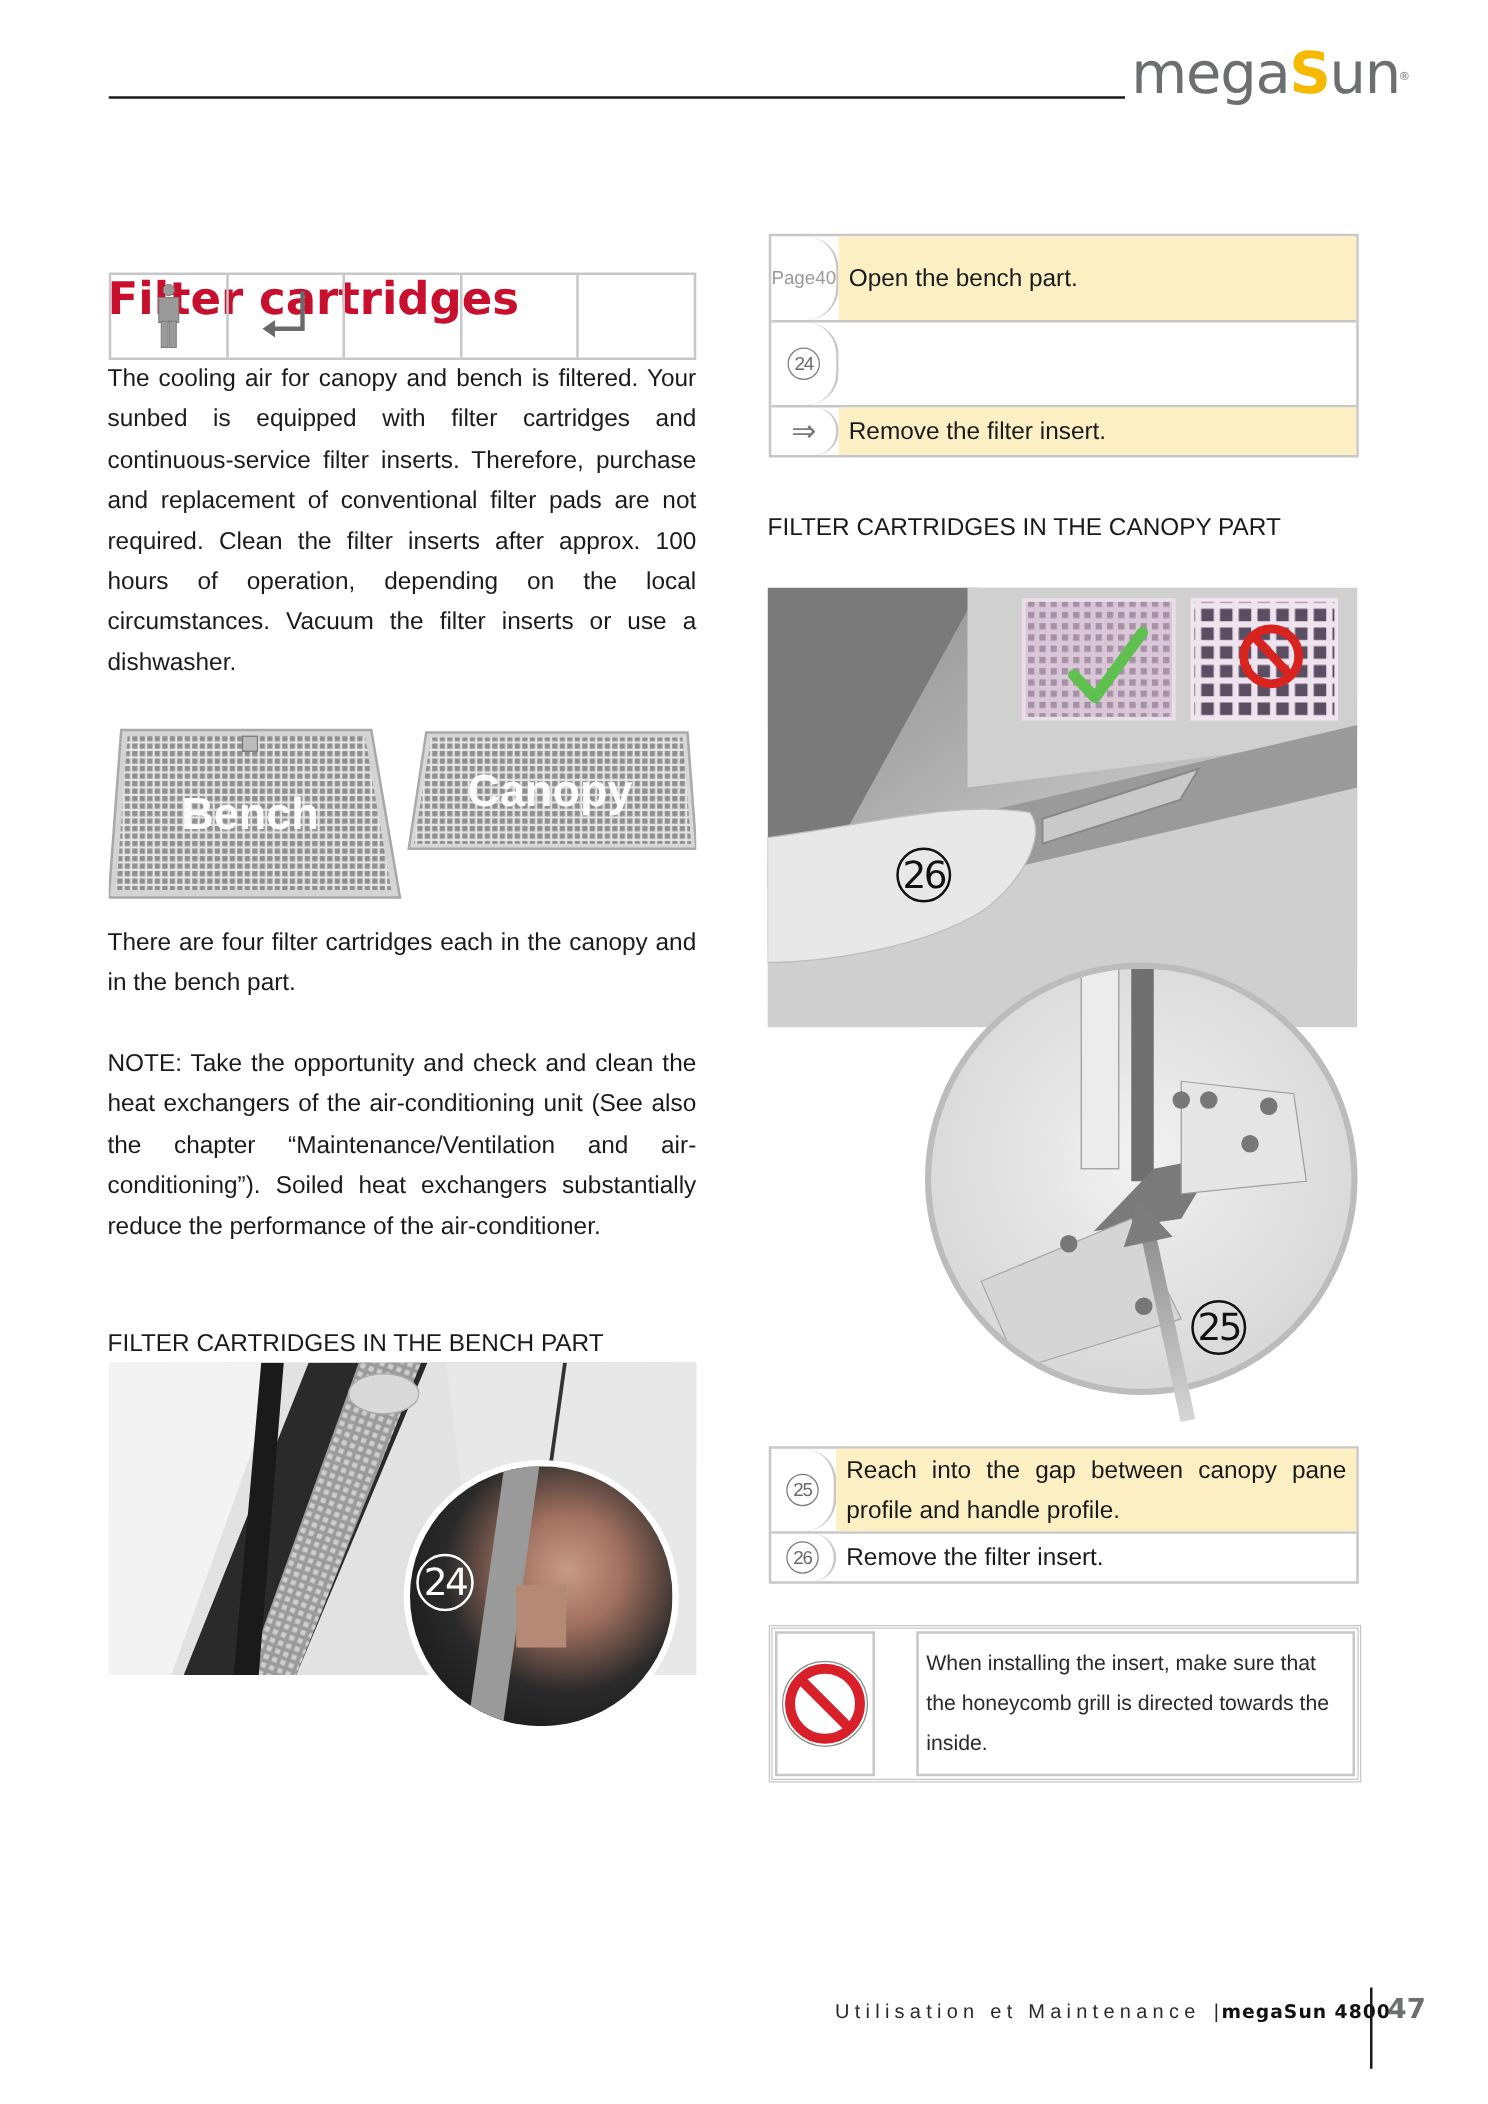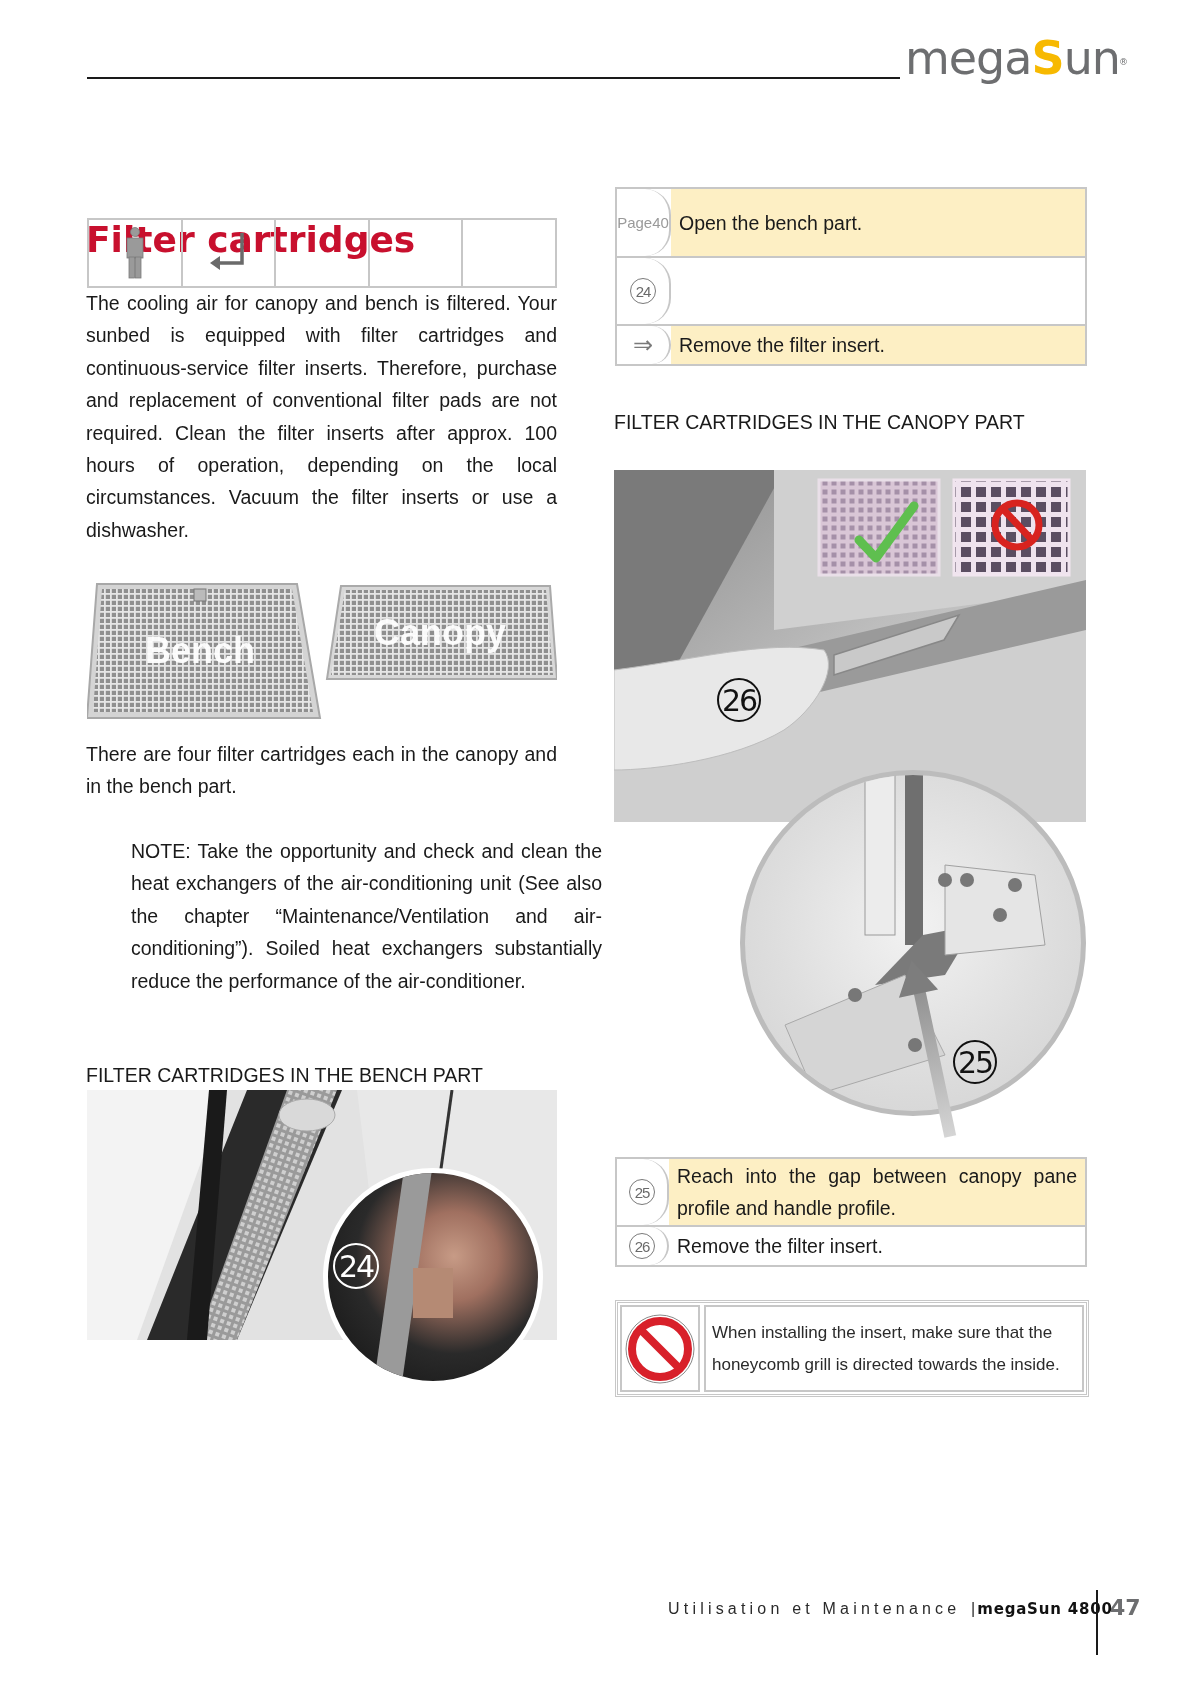--- a/index.html
+++ b/index.html
@@ -35,21 +35,21 @@
   .step-text.hl { background: #fdefc4; }
   .page-ref { font-size: 15px; line-height: 18px; text-align: center; color: #9a9a9a; }
   .circ-num { width: 26px; height: 26px; border-radius: 50%; border: 1.4px solid #7a7a7a; font-size: 15px; display: flex; align-items: center; justify-content: center; color: #6a6a6a; letter-spacing: -1px; }
   .arrow-key { font-size: 24px; color: #7a7a7a; font-family: "DejaVu Sans", sans-serif; }
 
   
   .photo { overflow: hidden; }
   .callout-num { position: absolute; border-radius: 50%; border: 2px solid #111; display: flex; align-items: center; justify-content: center; font-family: "DejaVu Sans", sans-serif; font-size: 30px; color: #111; background: transparent; letter-spacing: -2px; }
 
   
-  .warn-box { left: 615px; top: 1300px; width: 474px; height: 97px; border: 3px double #c7c7c7; display: flex; padding: 2px; }
+  .warn-box { left: 615px; top: 1300px; width: 474px; height: 126px; border: 3px double #c7c7c7; display: flex; padding: 2px; gap: 29px; }
   .warn-icon-cell { width: 80px; border: 2px solid #c7c7c7; display: flex; align-items: center; justify-content: center; }
   .warn-text-cell { flex: 1; margin-left: 4px; border: 2px solid #c7c7c7; display: flex; align-items: center; padding: 0 6px; font-size: 17px; line-height: 32px; color: #2a2a2a; }
 
   
   .footer-text { left: 668px; top: 1600px; font-size: 16px; letter-spacing: 4.2px; color: #2a2a2a; white-space: nowrap; }
   .footer-text .sep { margin: 0 2px; letter-spacing: 0; }
   .footer-text .model { font-family: "DejaVu Sans", sans-serif; font-weight: bold; letter-spacing: 0.8px; font-size: 15px; color: #111; }
   .footer-rule { left: 1096px; top: 1590px; width: 2px; height: 65px; background: #1a1a1a; }
   .page-num { left: 1110px; top: 1595px; font-family: "DejaVu Sans", sans-serif; font-weight: bold; font-size: 22px; color: #6d6e70; }
 </style>
@@ -98,21 +98,21 @@
 
     <polygon points="254,4 463,4 470,97 240,97" fill="#d8d8d8" stroke="#aaaaaa" stroke-width="2"></polygon>
     <polygon points="258,8 459,8 466,93 244,93" fill="url(#grid)"></polygon>
   </svg>
   <div class="abs" style="left:58px; top:48px; font-family:'Liberation Sans',sans-serif; font-weight:bold; font-size:36px; color:#ffffff; opacity:0.95;text-align:center;">Bench</div>
   <div class="abs" style="left:287px; top:30px; font-family:'Liberation Sans',sans-serif; font-weight:bold; font-size:36px; color:#ffffff; opacity:0.95;">Canopy</div>
 </div>
 
 <p class="abs para" style="top:738px;">There are four filter cartridges each in the canopy and in the bench part.</p>
 
-<p class="abs para" style="top:835px;margin-left:45px;">NOTE: Take the opportunity and check and clean the heat exchangers of the air-conditioning unit (See also the chapter “Maintenance/Ventilation and air-conditioning”). Soiled heat exchangers substantially reduce the performance of the air-conditioner.</p>
+<p class="abs para" style="top:835px;">NOTE: Take the opportunity and check and clean the heat exchangers of the air-conditioning unit (See also the chapter “Maintenance/Ventilation and air-conditioning”). Soiled heat exchangers substantially reduce the performance of the air-conditioner.</p>
 
 <div class="abs section-cap" style="left:86px; top:1033px;margin-top:30px;">FILTER CARTRIDGES IN THE BENCH PART</div>
 
 <div class="abs photo" style="left:87px; top:1090px; width:470px; height:250px; background:linear-gradient(100deg,#f0f0f0 0%,#dcdcdc 30%,#bdbdbd 60%,#d9d9d9 100%);">
   <svg width="470" height="250" viewBox="0 0 470 250">
     <defs>
       <pattern id="mesh" width="7" height="7" patternUnits="userSpaceOnUse" patternTransform="rotate(20)">
         <rect width="7" height="7" fill="#9a9a9a"></rect>
         <rect x="1" y="1" width="4" height="4" fill="#cfcfcf"></rect>
       </pattern>

